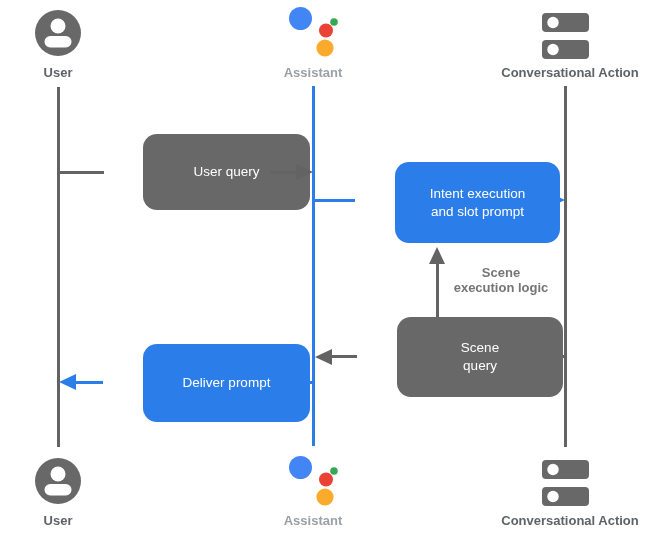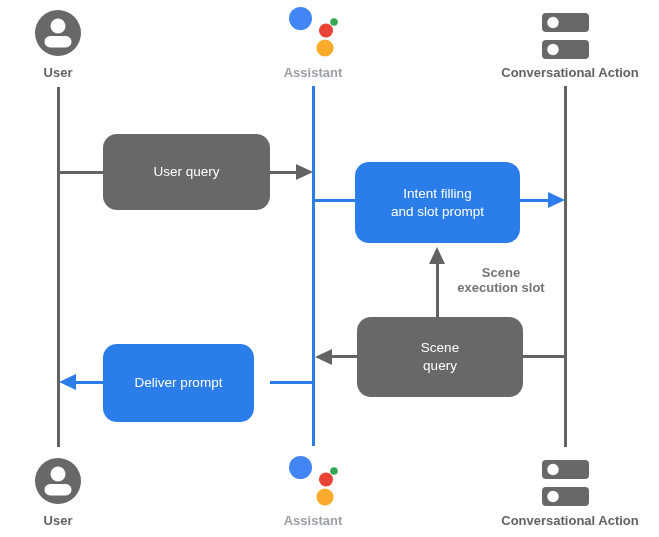--- a/index.html
+++ b/index.html
@@ -37,27 +37,27 @@
   
   .arrow{position:absolute;width:0;height:0;}
   .arrow-right{border-top:8px solid transparent;border-bottom:8px solid transparent;border-left:17px solid var(--line-gray);}
   .arrow-right.blue{border-left-color:var(--blue);}
   .arrow-left{border-top:8px solid transparent;border-bottom:8px solid transparent;border-right:17px solid var(--line-gray);}
   .arrow-left.blue{border-right-color:var(--blue);}
   .arrow-up{border-left:8px solid transparent;border-right:8px solid transparent;border-bottom:17px solid var(--line-gray);}
 
   
   .node{position:absolute;border-radius:14px;display:flex;flex-direction:column;align-items:center;justify-content:center;
-        color:var(--white);font-size:13.5px;line-height:18px;text-align:center;}
+        color:var(--white);font-size:13.5px;line-height:18px;text-align:center;margin-left:40px;}
   .node-gray{background:var(--box-gray);}
   .node-blue{background:var(--blue);}
   .node-user-query{left:103px;top:134px;width:167px;height:76px;}
   .node-intent{left:355px;top:162px;width:165px;height:81px;}
   .node-scene{left:357px;top:317px;width:166px;height:80px;}
-  .node-deliver{left:103px;top:344px;width:151px;height:78px;}
+  .node-deliver{left:103px;top:344px;width:167px;height:78px;}
 
   
   .actor-icon{position:absolute;}
   .actor-label{position:absolute;font-size:13px;font-weight:bold;text-align:center;width:180px;}
   .label-dark{color:var(--label-dark);}
   .label-light{color:var(--label-light);}
 
   .annotation{position:absolute;left:436px;top:265px;width:130px;text-align:center;
               font-size:13px;font-weight:bold;line-height:15px;color:var(--annotation-gray);}
 
@@ -103,31 +103,31 @@
 
   <div class="hseg seg-gray" style="left:58px;top:171px;width:46px;"></div>
   <div class="node node-gray node-user-query">
     <span>User query</span>
   </div>
   <div class="hseg seg-gray" style="left:270px;top:171px;width:27px;"></div>
   <div class="arrow arrow-right" style="left:296px;top:164px;"></div>
 
   <div class="hseg seg-blue" style="left:314px;top:199px;width:41px;"></div>
   <div class="node node-blue node-intent">
-    <span>Intent filling</span>
+    <span>Intent execution</span>
     <span>and slot prompt</span>
   </div>
   <div class="hseg seg-blue" style="left:520px;top:199px;width:29px;"></div>
   <div class="arrow arrow-right blue" style="left:548px;top:192px;"></div>
 
   <div class="vseg seg-gray" style="left:436px;top:263px;height:55px;"></div>
   <div class="arrow arrow-up" style="left:429px;top:247px;"></div>
   <div class="annotation">
     <div>Scene</div>
-    <div>execution slot</div>
+    <div>execution logic</div>
   </div>
 
   <div class="hseg seg-gray" style="left:523px;top:355px;width:43px;"></div>
   <div class="node node-gray node-scene">
     <span>Scene</span>
     <span>query</span>
   </div>
   <div class="hseg seg-gray" style="left:332px;top:355px;width:25px;"></div>
   <div class="arrow arrow-left" style="left:315px;top:349px;"></div>
 

